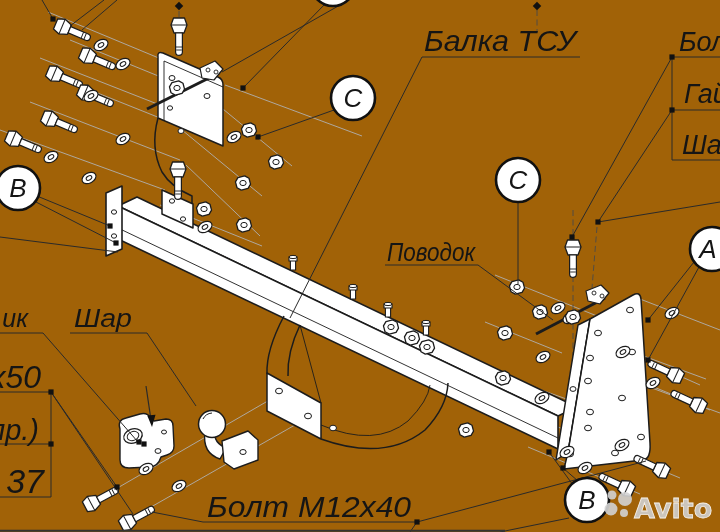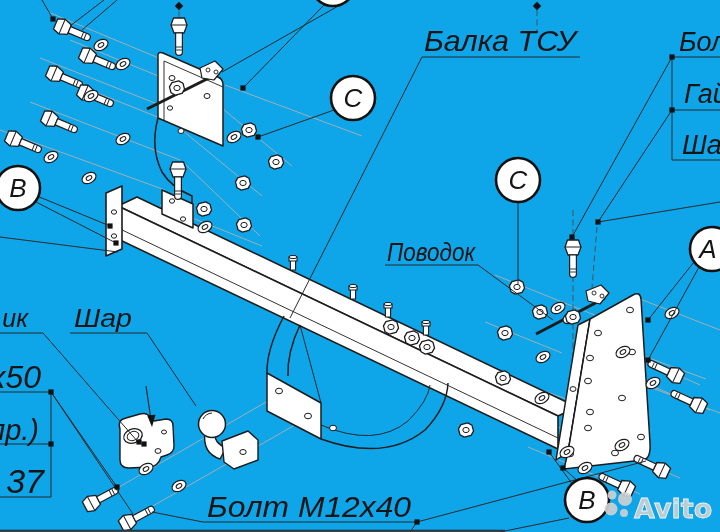--- a/index.html
+++ b/index.html
@@ -1,16 +1,16 @@
 <!DOCTYPE html>
 <html><head>
 <meta charset="utf-8">
 <style>
   html,body{margin:0;padding:0;background:#ffffff;}
-  .stage{position:relative;width:720px;height:532px;background:#0ea5e9;overflow:hidden;}
+  .stage{position:relative;width:720px;height:532px;background:#a16207;overflow:hidden;}
   svg{display:block;}
   .lbl{font-family:"Liberation Sans","DejaVu Sans",sans-serif;font-style:italic;fill:#151515;}
   .marker-letter{font-family:"Liberation Sans","DejaVu Sans",sans-serif;font-style:italic;fill:#151515;}
   .wm{font-family:"DejaVu Sans","Liberation Sans",sans-serif;font-weight:bold;}
 </style>
 </head>
 <body>
 
 <div class="stage">
 <svg width="720" height="532" viewBox="0 0 720 532">

